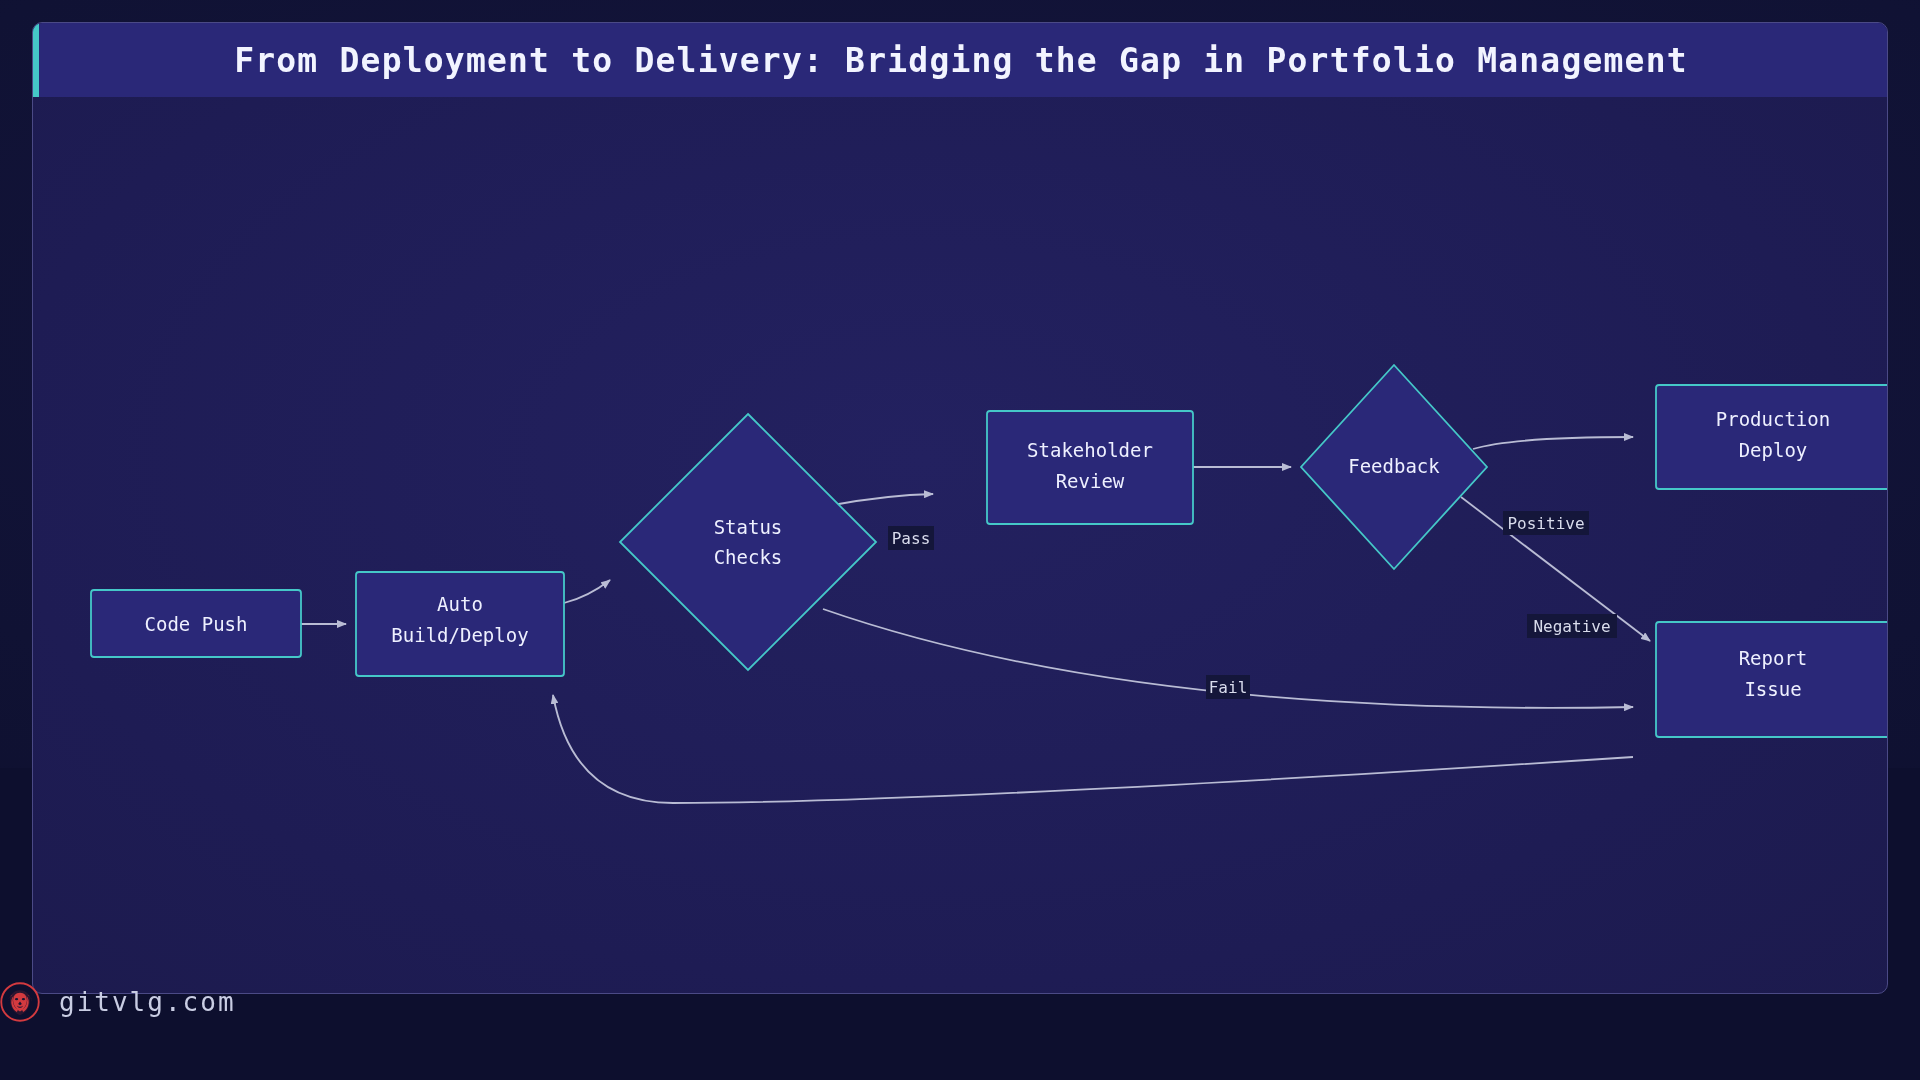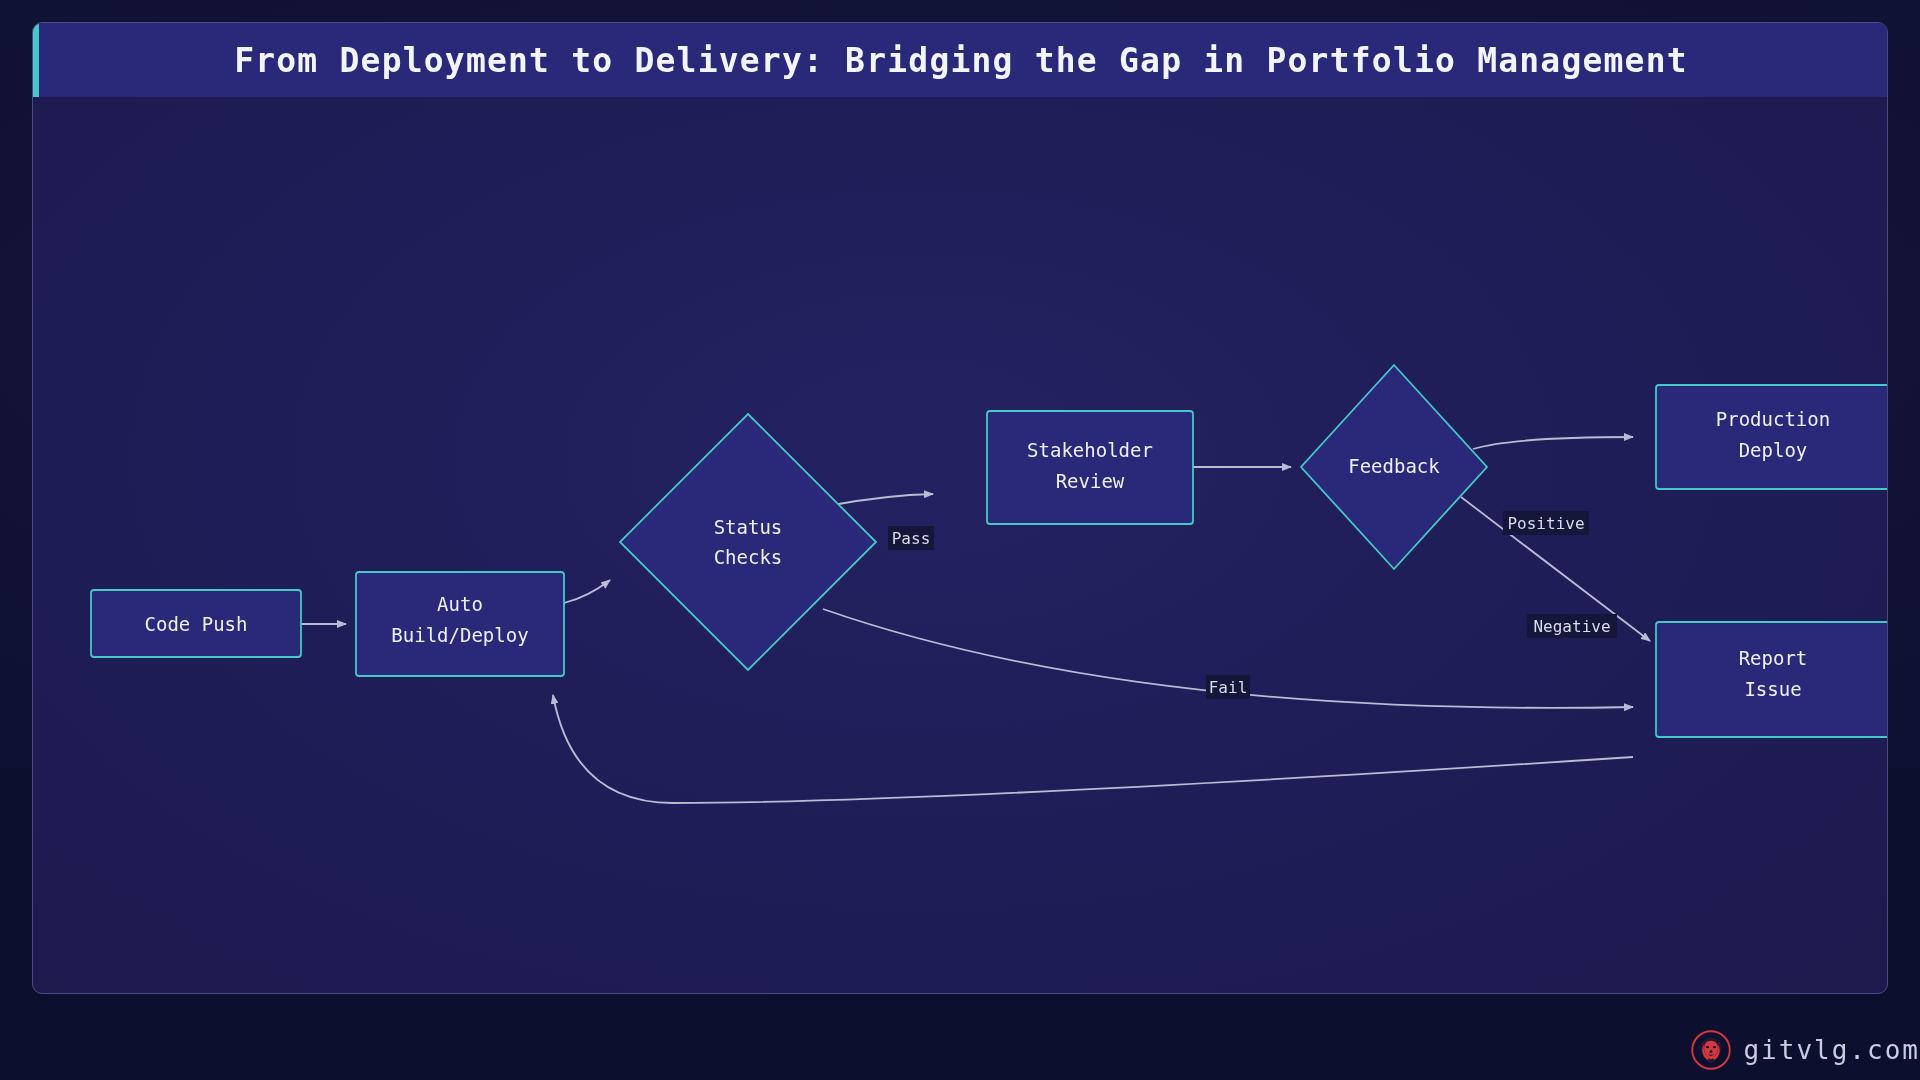--- a/index.html
+++ b/index.html
@@ -100,27 +100,27 @@
   .edge-line {
     fill: none;
     stroke: #b9bcd4;
     stroke-width: 1.8;
   }
 
   
   .footer {
     position: absolute;
     left: 0;
-    top: 1020px;
+    top: 972px;
     width: 1920px;
     height: 60px;
     display: flex;
     align-items: center;
-    justify-content: flex-end;
-    gap: 12px;
+    justify-content: flex-start;
+    gap: 19px;
   }
   .footer-logo {
     width: 40px;
     height: 40px;
     flex: 0 0 40px;
   }
   .footer-text {
     color: #c9cde3;
     font-size: 26px;
     letter-spacing: 2px;

